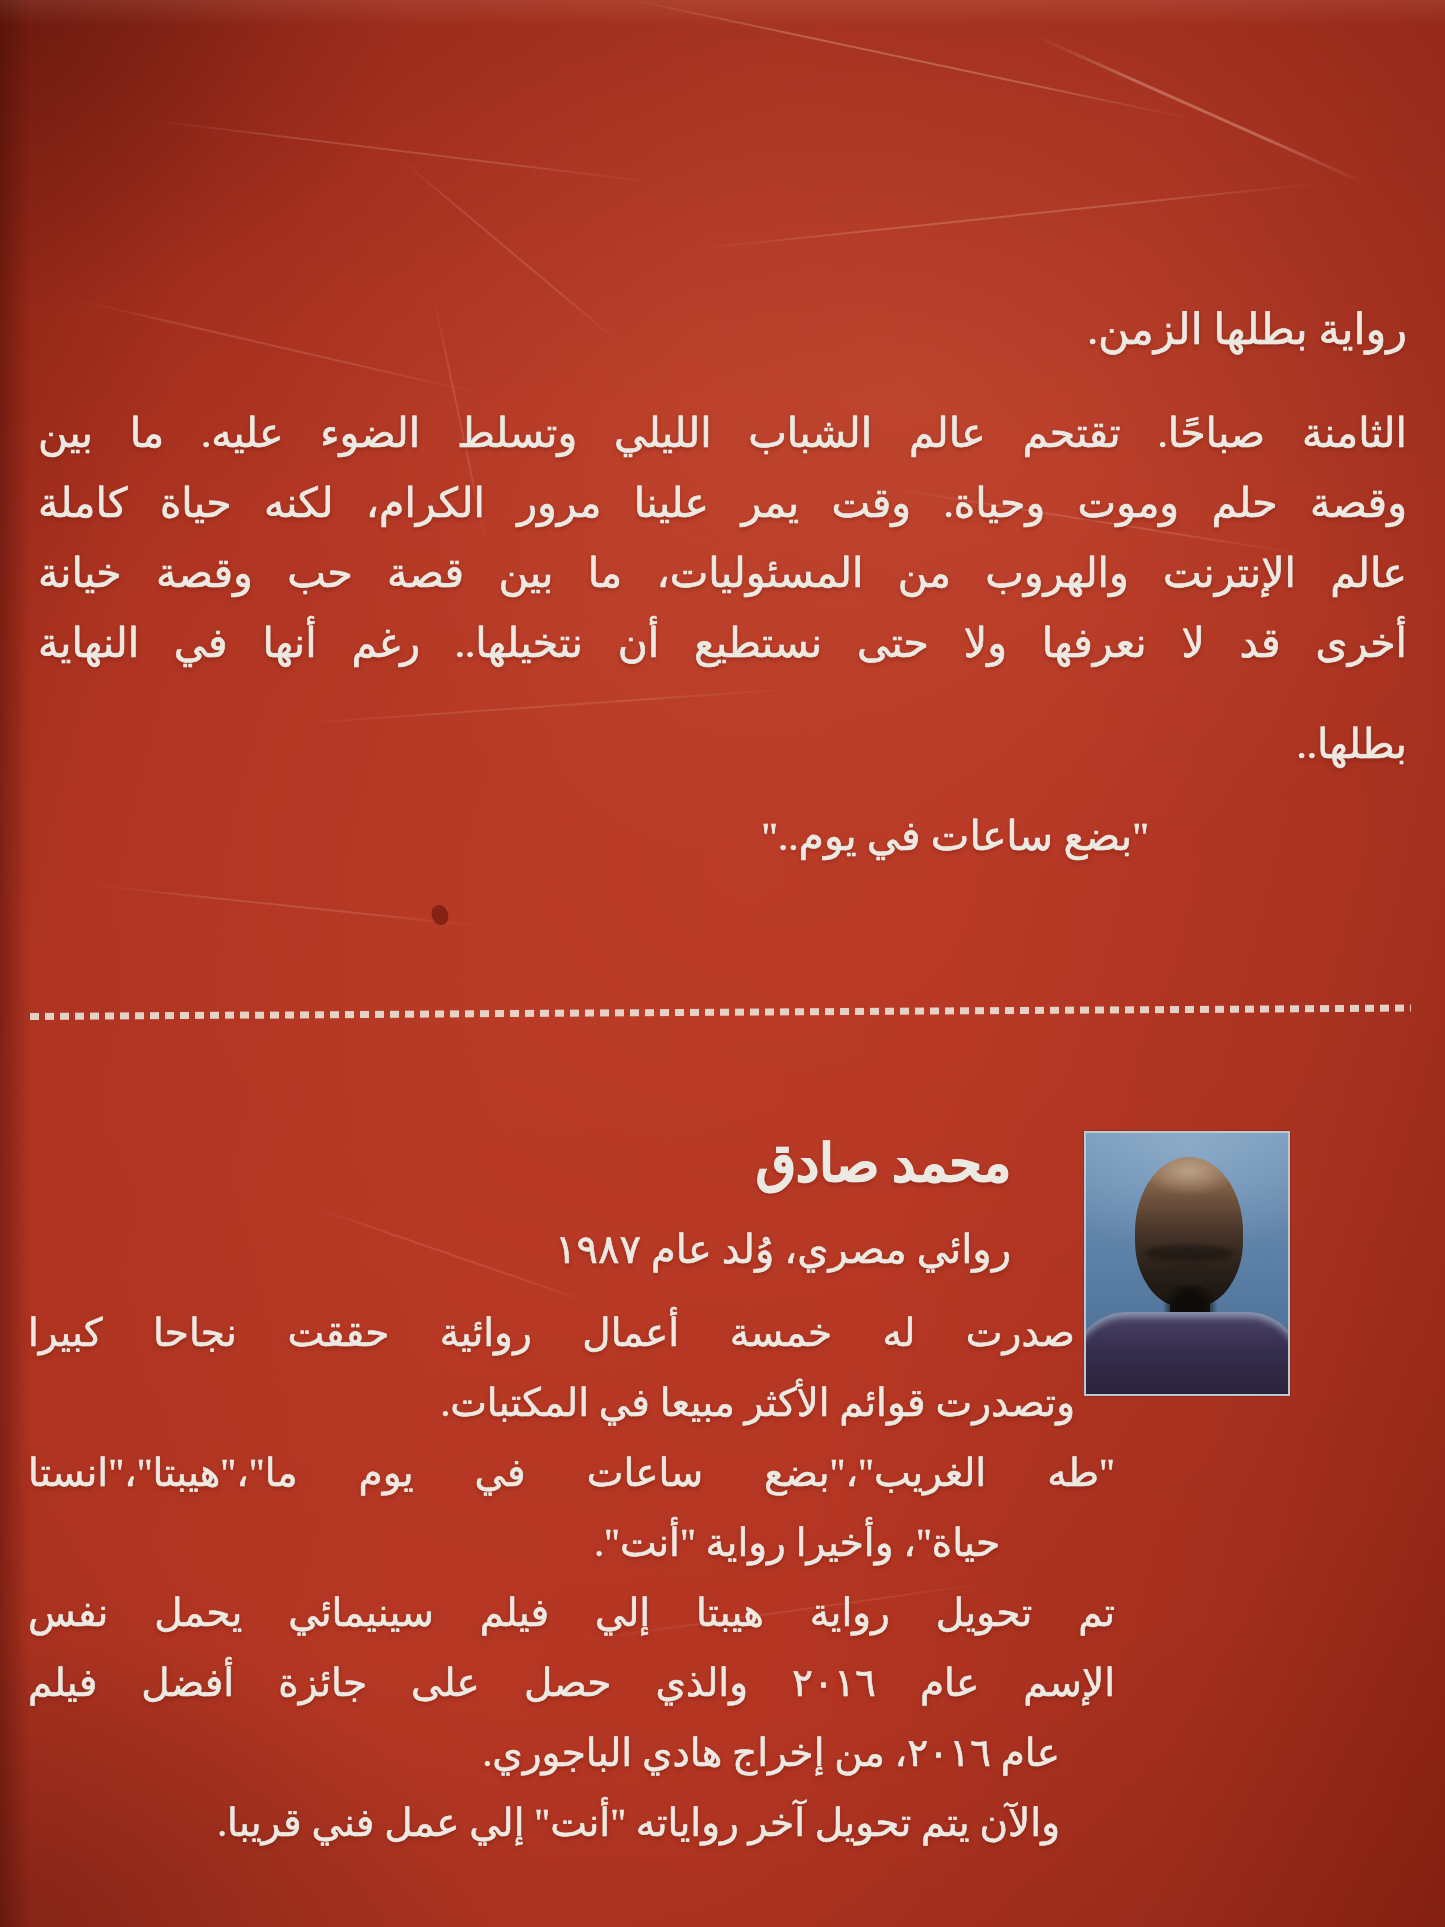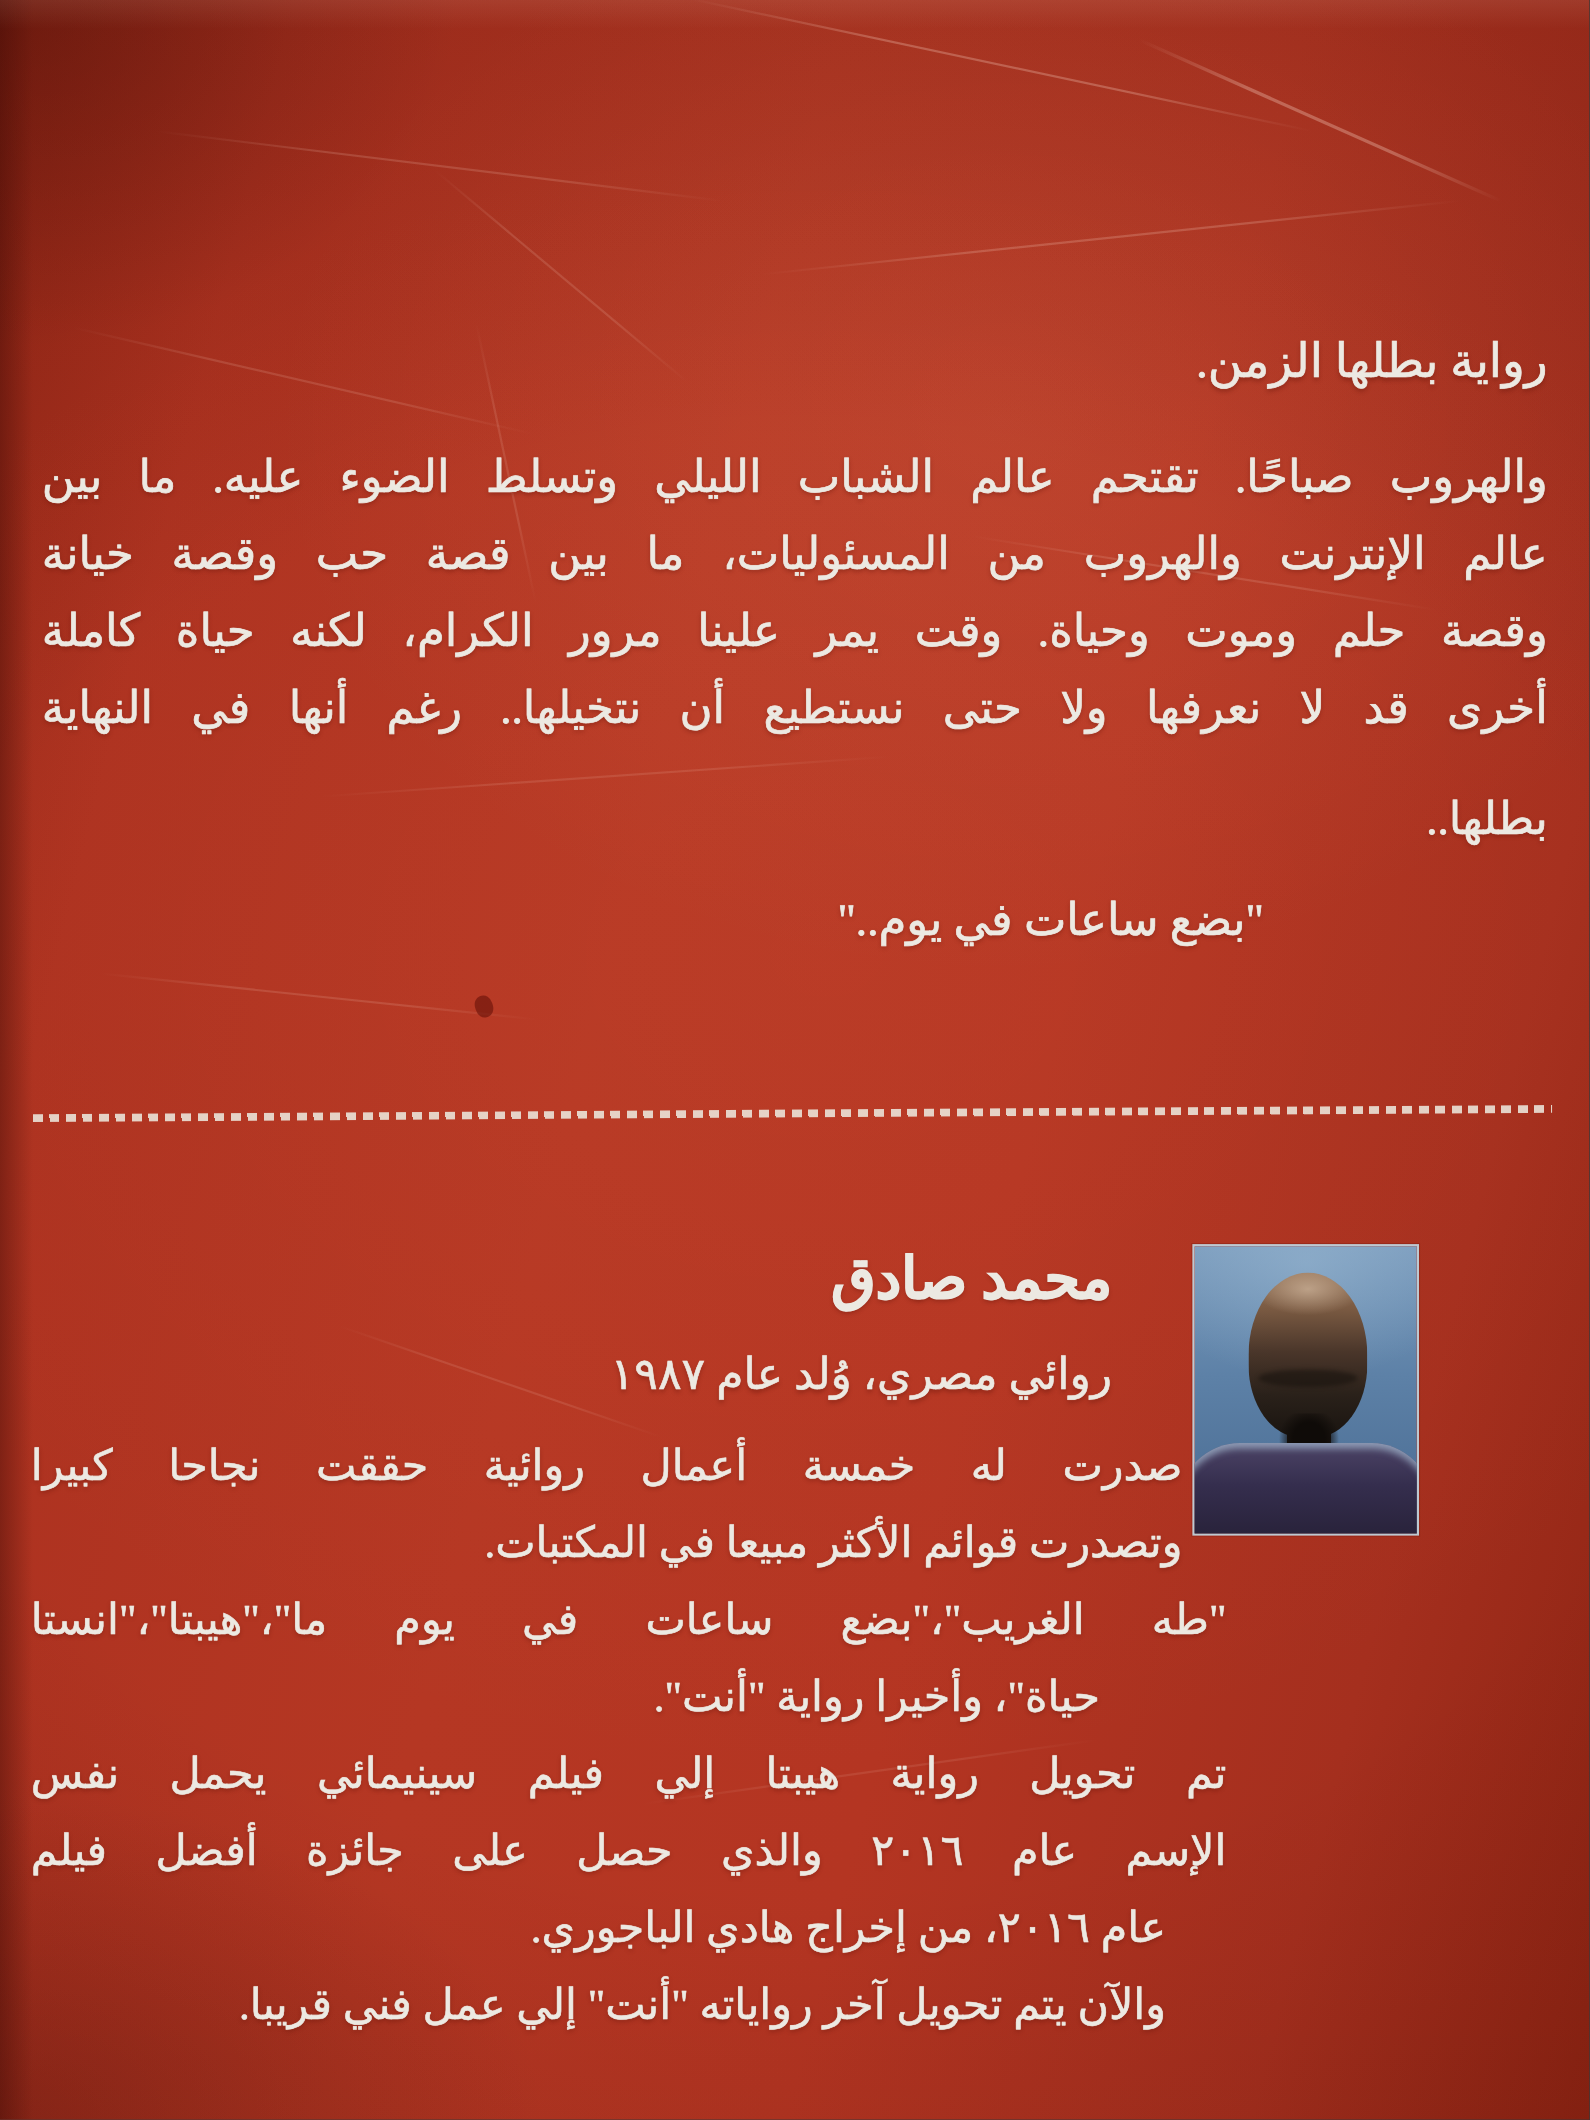--- a/index.html
+++ b/index.html
@@ -113,23 +113,23 @@
   <div class="scr s7"></div>
   <div class="scr s8"></div>
   <div class="scr s9"></div>
   <div class="scr s10"></div>
   <div class="scr s11"></div>
   <div class="scr s12"></div>
   <div class="ink-mark"></div>
 
   <div class="synopsis">
     <div class="tagline">رواية بطلها الزمن.</div>
-    <div class="syn-line">والهروب صباحًا. تقتحم عالم الشباب الليلي وتسلط الضوء عليه. ما بين</div>
+    <div class="syn-line">الثامنة صباحًا. تقتحم عالم الشباب الليلي وتسلط الضوء عليه. ما بين</div>
+    <div class="syn-line">وقصة حلم وموت وحياة. وقت يمر علينا مرور الكرام، لكنه حياة كاملة</div>
     <div class="syn-line">عالم الإنترنت والهروب من المسئوليات، ما بين قصة حب وقصة خيانة</div>
-    <div class="syn-line">وقصة حلم وموت وحياة. وقت يمر علينا مرور الكرام، لكنه حياة كاملة</div>
     <div class="syn-line">أخرى قد لا نعرفها ولا حتى نستطيع أن نتخيلها.. رغم أنها في النهاية</div>
     <div class="syn-end">بطلها..</div>
     <div class="title-quote">
       <span class="title-quote-inner">"بضع ساعات في يوم.."</span>
     </div>
   </div>
 
   <div class="divider"></div>
 
   <div class="photo">

